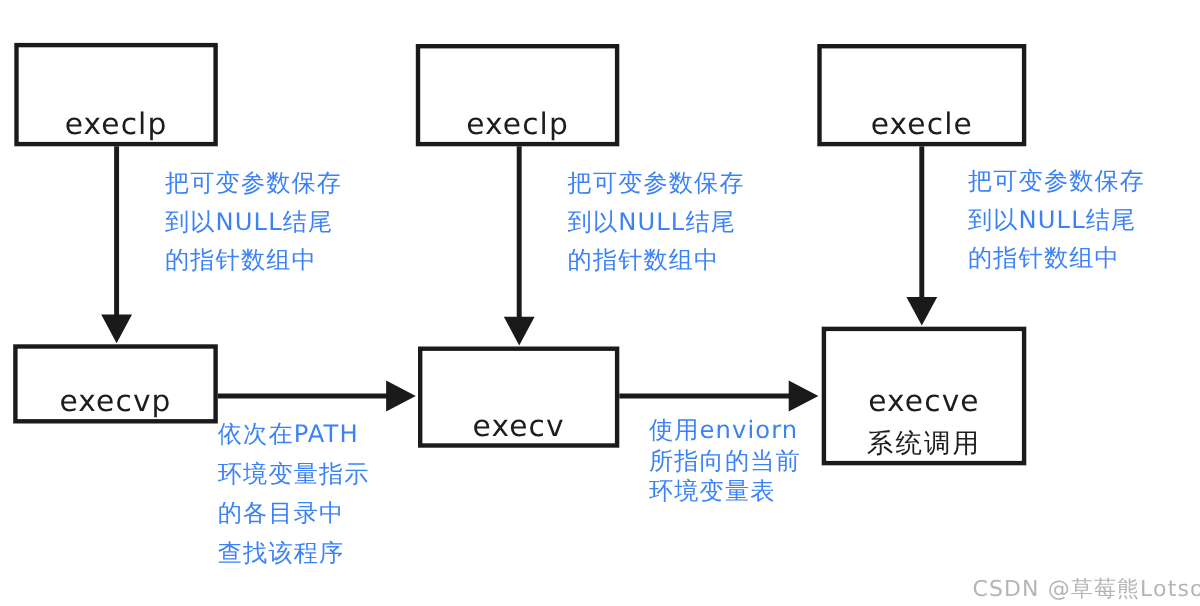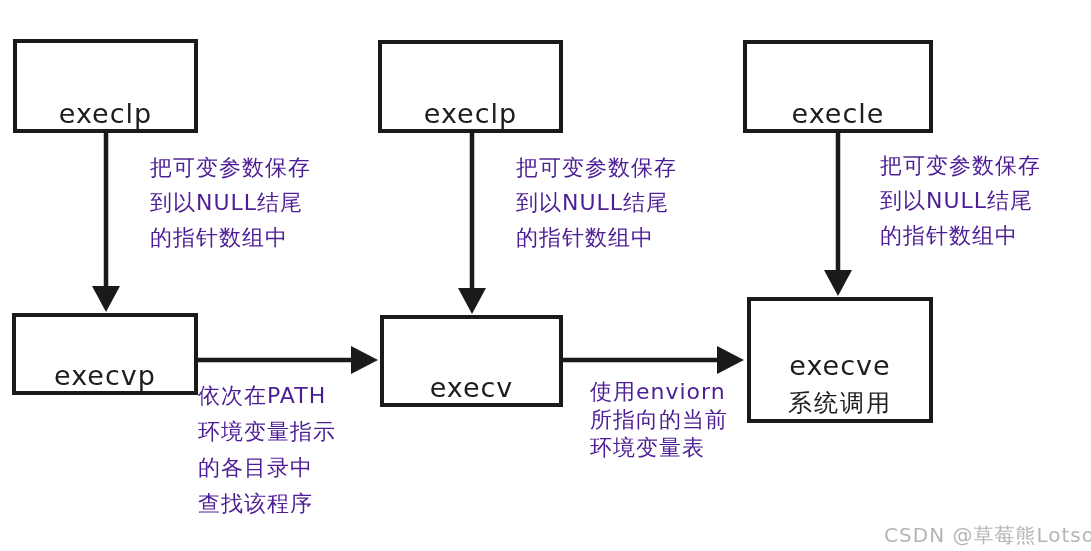--- a/index.html
+++ b/index.html
@@ -38,38 +38,38 @@
   .node .line2 {
     font-size: 24px;
     margin-top: 6px;
     letter-spacing: 2px;
   }
   .note {
     position: absolute;
     white-space: pre-line;
     font-size: 22px;
     line-height: 35px;
-    color: #4c1d95;
+    color: #3b82f6;
     letter-spacing: 1px;
   }
   .watermark {
     position: absolute;
     right: -4px;
     bottom: 2px;
     font-size: 20px;
     color: #b5b5b5;
     letter-spacing: 1px;
     white-space: nowrap;
   }
 
   
   #box-execlp { left: 13px;  top: 39px;  width: 185px; height: 94px; }
   #box-execl  { left: 378px; top: 40px;  width: 185px; height: 93px; }
   #box-execle { left: 743px; top: 40px;  width: 190px; height: 93px; }
-  #box-execvp { left: 12px;  top: 313px; width: 186px; height: 82px; }
+  #box-execvp { left: 12px;  top: 313px; width: 186px; height: 72px; }
   #box-execv  { left: 380px; top: 315px; width: 183px; height: 92px; }
   #box-execve { left: 747px; top: 297px; width: 186px; height: 126px; }
 
   
   #note-save-left   { left: 150px; top: 150px; }
   #note-save-middle { left: 516px; top: 150px; }
   #note-save-right  { left: 880px; top: 148px; }
   #note-path        { left: 198px; top: 378px; line-height: 36px; }
   #note-environ     { left: 590px; top: 378px; line-height: 28px; }
 </style>

